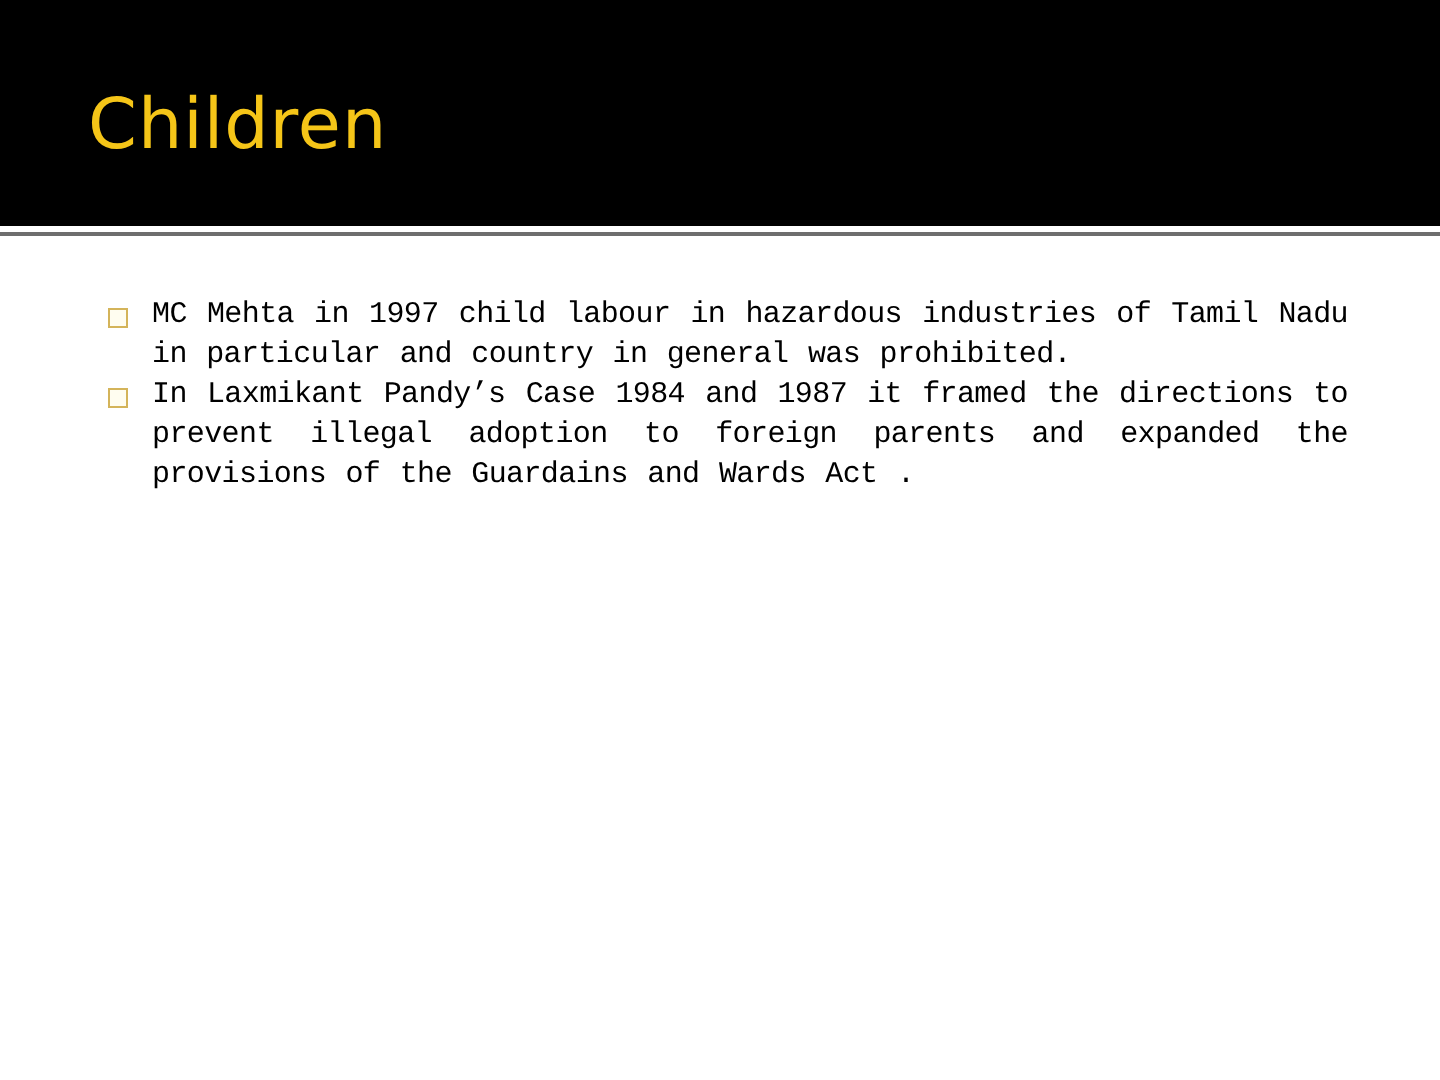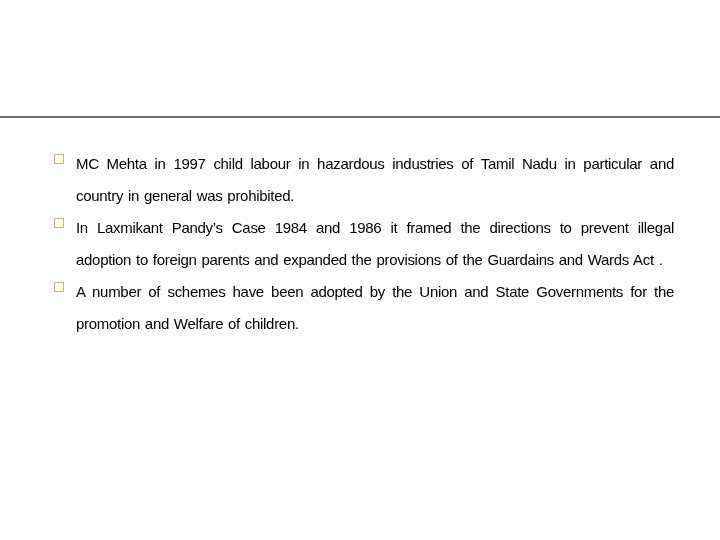--- a/index.html
+++ b/index.html
@@ -45,23 +45,23 @@
       background: #6e6e6e;
     }
     .body-list {
       position: absolute;
       left: 48px;
       top: 148px;
       width: 626px;
       margin: 0;
       padding: 0;
       list-style: none;
-      font-family: Liberation Sans, sans-serif;
+      font-family: Liberation Mono, monospace;
       font-size: 15px;
-      line-height: 32px;
+      line-height: 20px;
       color: #000000;
     }
     .bullet-item {
       position: relative;
       padding-left: 28px;
       text-align: justify;
       margin: 0;
     }
     .bullet-box {
       position: absolute;
@@ -76,29 +76,28 @@
     .bullet-text {
       display: block;
       letter-spacing: -0.3px;
       word-spacing: 1px;
     }
   </style>
 </head>
 <body>
 
 <div class="slide">
+  <div class="title-bar">
+    <h1 class="title">Children</h1>
+  </div>
   <div class="divider"></div>
 
   <ul class="body-list">
     <li class="bullet-item">
       <span class="bullet-box"></span>
       <span class="bullet-text">MC Mehta in 1997 child labour in hazardous industries of Tamil Nadu in particular and country in general was prohibited.</span>
     </li>
     <li class="bullet-item">
       <span class="bullet-box"></span>
-      <span class="bullet-text">In Laxmikant Pandy’s Case 1984 and 1986 it framed the directions to prevent illegal adoption to foreign parents and expanded the provisions of the  Guardains and Wards Act .</span>
-    </li>
-    <li class="bullet-item">
-      <span class="bullet-box"></span>
-      <span class="bullet-text">A number of schemes have  been adopted by the Union and State Governments for the promotion and Welfare of children.</span>
+      <span class="bullet-text">In Laxmikant Pandy’s Case 1984 and 1987 it framed the directions to prevent illegal adoption to foreign parents and expanded the provisions of the  Guardains and Wards Act .</span>
     </li>
   </ul>
 </div>
 
 </body></html>

